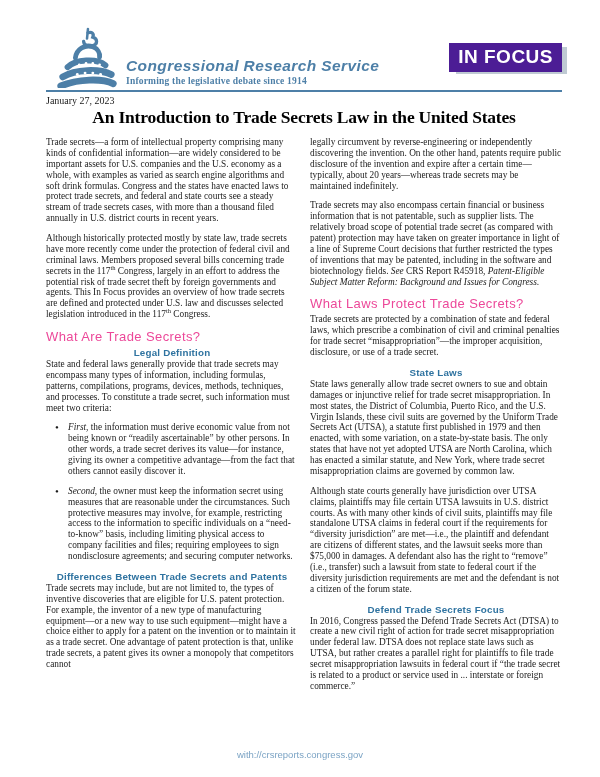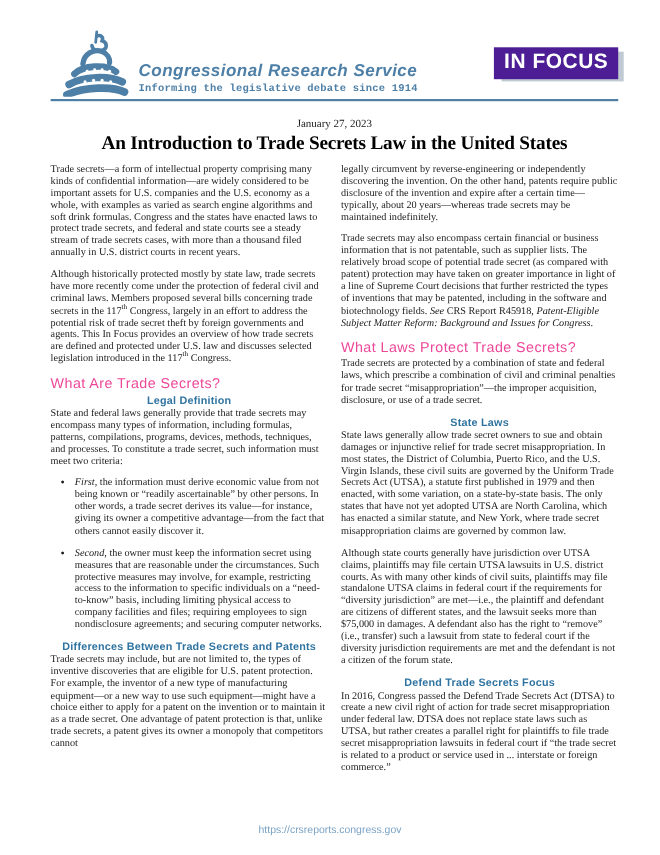--- a/index.html
+++ b/index.html
@@ -28,21 +28,21 @@
   .dome { width:62px; height:62px; flex:0 0 auto; }
   .brand-text { padding-bottom:2px; }
   .org-name {
     font-family:"Liberation Sans", sans-serif;
     font-weight:bold; font-style:italic;
     font-size:15.5px; letter-spacing:0.4px;
     color:#4d7fa7;
     line-height:1.05;
   }
   .org-tagline {
-    font-family:Liberation Mono, monospace;
+    font-family:Liberation Serif, serif;
     font-weight:bold;
     font-size:9.5px; letter-spacing:0.2px;
     color:#4d7fa7;
     margin-top:2px;
   }
   .badge {
     font-family:"Liberation Sans", sans-serif;
     font-weight:bold;
     font-size:19px;
     color:#ffffff;
@@ -53,23 +53,23 @@
     margin-bottom:16px;
     white-space:nowrap;
   }
   .header-rule {
     border:none;
     border-top:2px solid #4d7fa7;
     margin-top:2px;
   }
   
   .doc-date {
-    text-align:center;
+    text-align:left;
     font-size:10px;
-    margin-top:15px;
+    margin-top:3px;
   }
   .doc-title {
     font-family:"Liberation Serif", serif;
     font-size:17.5px;
     font-weight:bold;
     text-align:center;
     letter-spacing:-0.2px;
     color:#000000;
     margin:1px 0 9px 0;
   }
@@ -204,16 +204,16 @@
       <p>State laws generally allow trade secret owners to sue and obtain damages or injunctive relief for trade secret misappropriation. In most states, the District of Columbia, Puerto Rico, and the U.S. Virgin Islands, these civil suits are governed by the Uniform Trade Secrets Act (UTSA), a statute first published in 1979 and then enacted, with some variation, on a state-by-state basis. The only states that have not yet adopted UTSA are North Carolina, which has enacted a similar statute, and New York, where trade secret misappropriation claims are governed by common law.</p>
       <p>Although state courts generally have jurisdiction over UTSA claims, plaintiffs may file certain UTSA lawsuits in U.S. district courts. As with many other kinds of civil suits, plaintiffs may file standalone UTSA claims in federal court if the requirements for “diversity jurisdiction” are met—i.e., the plaintiff and defendant are citizens of different states, and the lawsuit seeks more than $75,000 in damages. A defendant also has the right to “remove” (i.e., transfer) such a lawsuit from state to federal court if the diversity jurisdiction requirements are met and the defendant is not a citizen of the forum state.</p>
 
       <h3 class="sub">Defend Trade Secrets Focus</h3>
       <p>In 2016, Congress passed the Defend Trade Secrets Act (DTSA) to create a new civil right of action for trade secret misappropriation under federal law. DTSA does not replace state laws such as UTSA, but rather creates a parallel right for plaintiffs to file trade secret misappropriation lawsuits in federal court if “the trade secret is related to a product or service used in ... interstate or foreign commerce.”</p>
     </div>
 
   </div>
 
   <div class="footer">
-    <a href="#">https://crsreports.congress.gov</a>
+    <a href="#">with://crsreports.congress.gov</a>
   </div>
 
 </div>
 
 </body></html>

